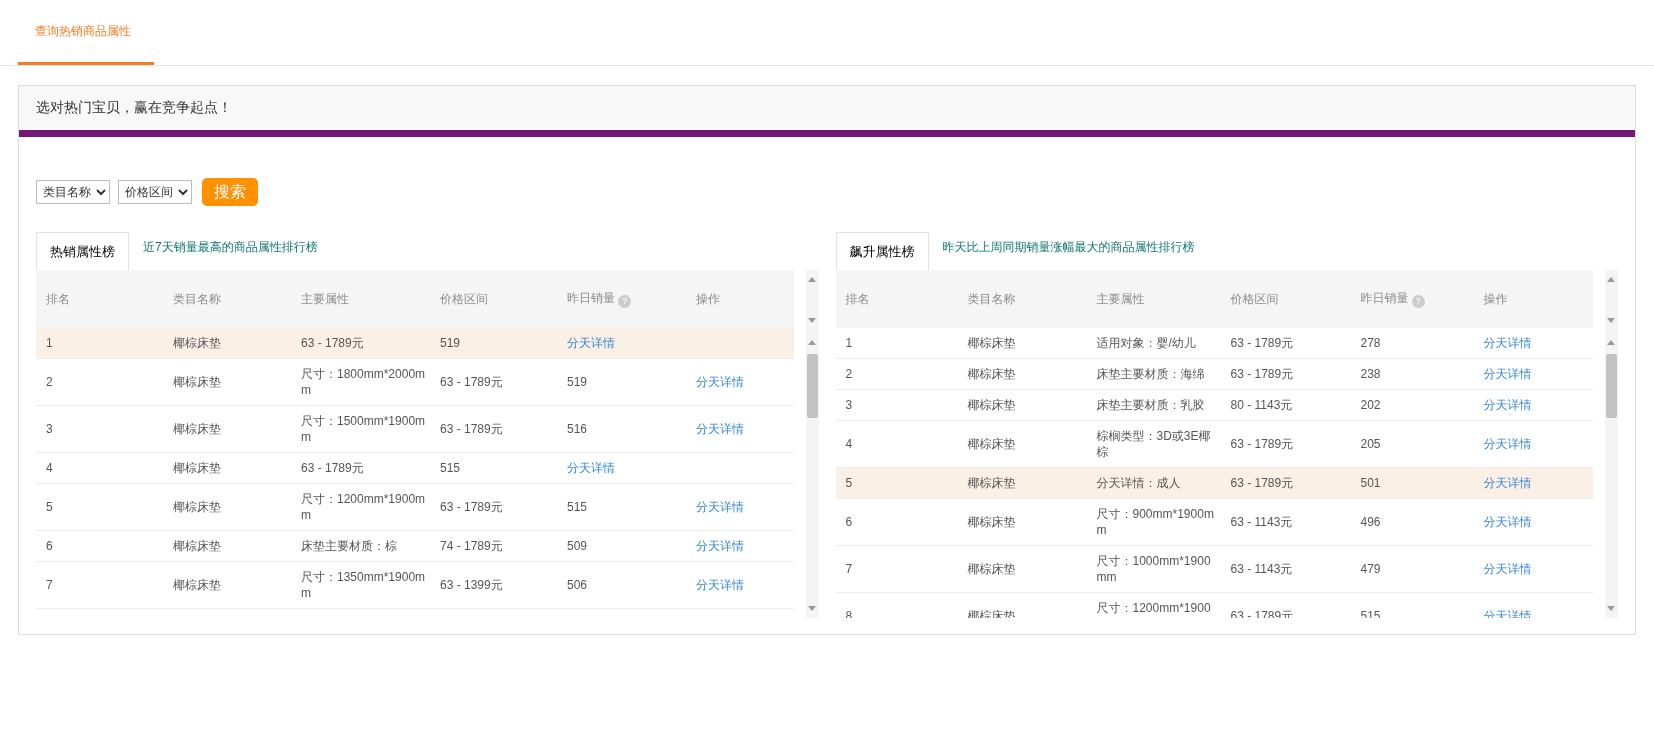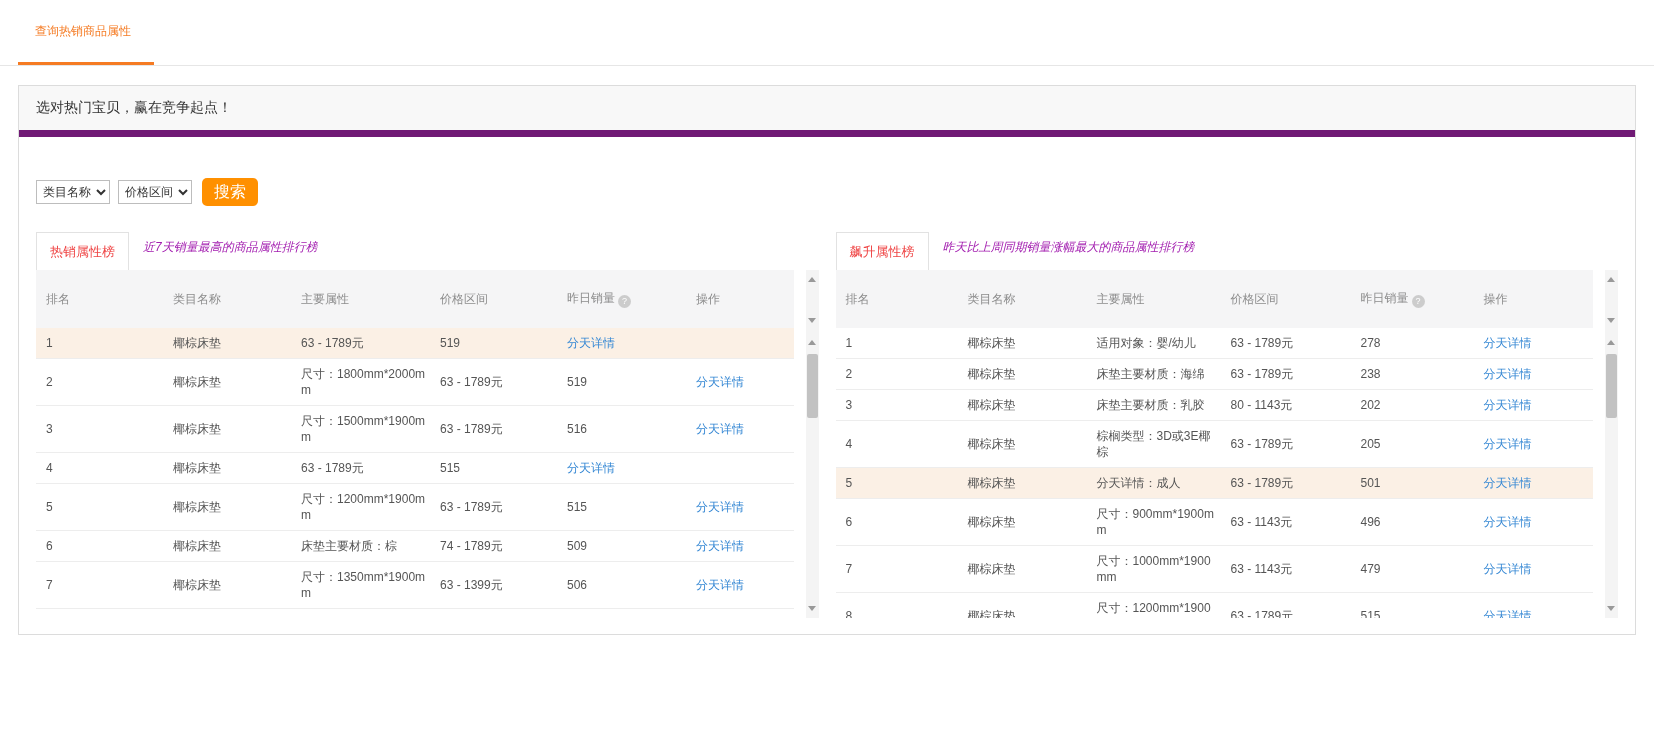--- a/index.html
+++ b/index.html
@@ -59,29 +59,29 @@
   }
 
   
   .panels { display: flex; gap: 17px; margin-top: 26px; }
   .panel { flex: 1; min-width: 0; }
   .panel-tabs { height: 38px; display: flex; align-items: flex-start; }
   .panel-tab {
     border: 1px solid #e2e2e2;
     border-bottom: none;
     background: #fff;
-    color: #ef4444;
+    color: #000000;
     font-size: 13px;
     line-height: 37px;
     height: 38px;
     padding: 0 13px;
     cursor: pointer;
     white-space: nowrap;
   }
-  .panel-desc { font-size: 12px; color: #a21caf; margin: 7px 0 0 14px; white-space: nowrap; overflow: hidden; font-style: italic; }
+  .panel-desc { font-size: 12px; color: #0f766e; margin: 7px 0 0 14px; white-space: nowrap; overflow: hidden; }
 
   .table-area { display: flex; }
   .table-main { flex: 1; min-width: 0; }
 
   .grid-row { display: grid; align-items: center; }
   .panel-left  .grid-row { grid-template-columns: 127px 128px 139px 127px 129px 1fr; }
   .panel-right .grid-row { grid-template-columns: 122px 129px 134px 130px 123px 1fr; }
 
   .head-row { background: #f5f5f6; height: 58px; color: #8c8c8c; }
   .cell { padding: 7px 2px 7px 10px; line-height: 16px; }

